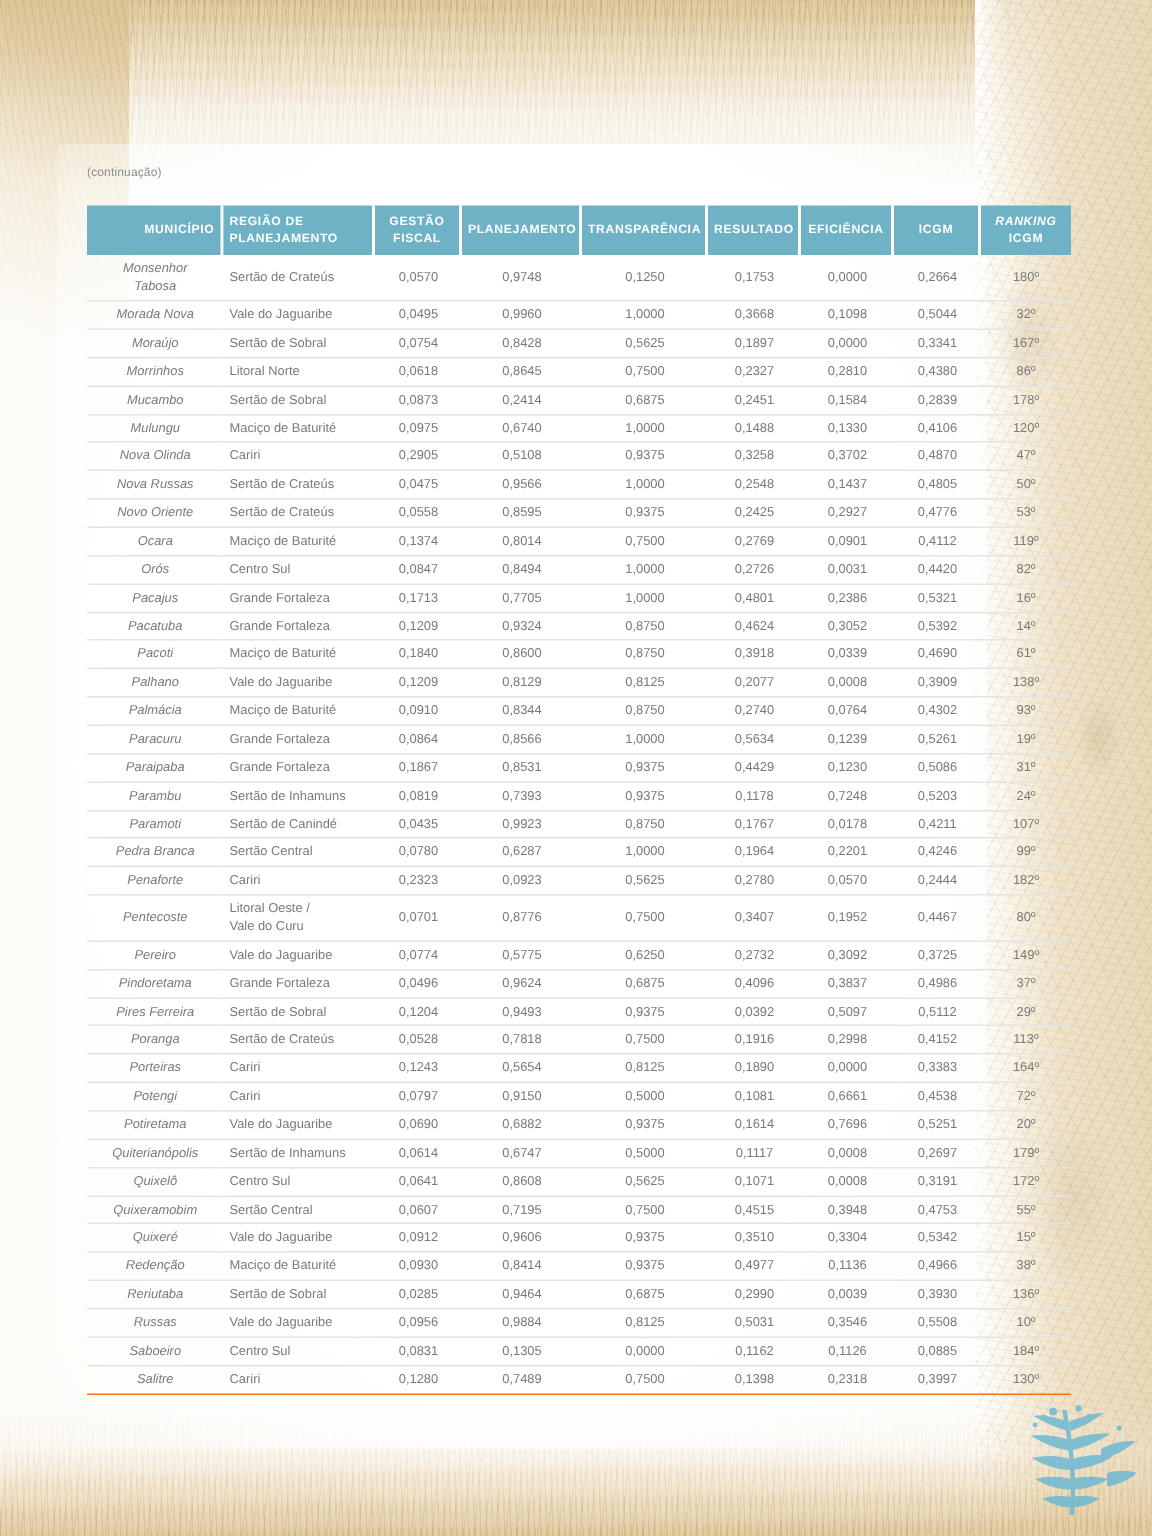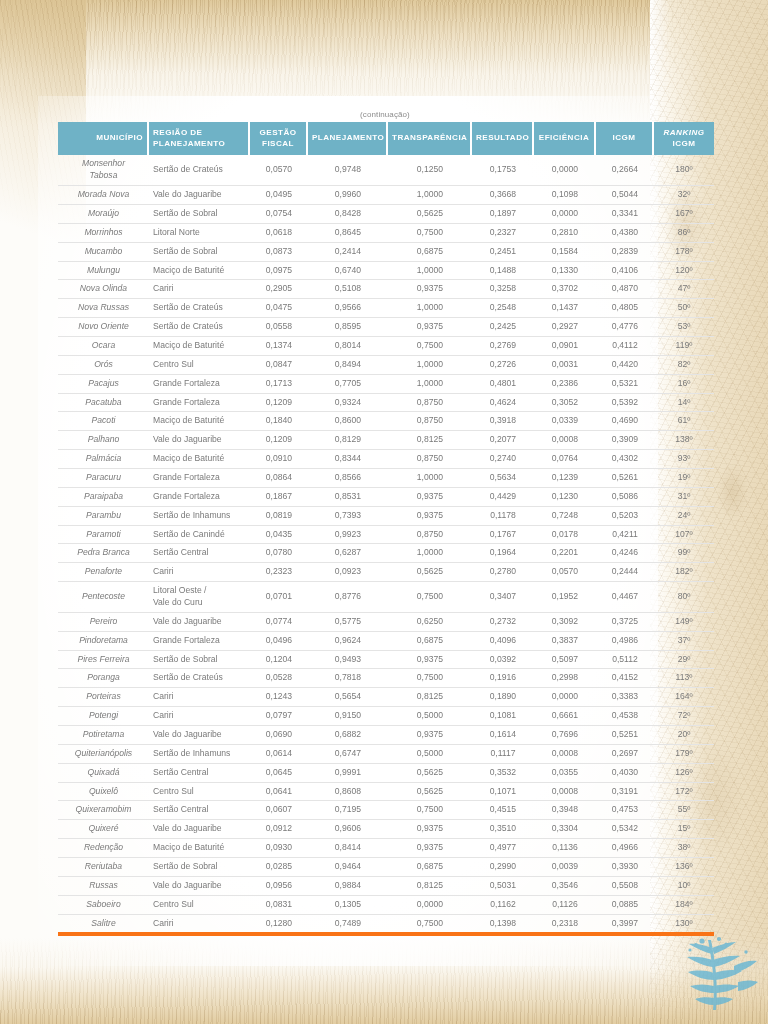--- a/index.html
+++ b/index.html
@@ -127,26 +127,26 @@
 
   
   .table-wrap {
     position: absolute;
     left: 58px;
     top: 110px;
     width: 656px;
   }
 
   .continuation {
-    text-align: center;
+    text-align: left;
     font-size: 8px;
     color: #8d8d8d;
     letter-spacing: .1px;
     padding-right: 2px;
-    margin-bottom: 3px;
+    margin-bottom: 18px;
     font-family: "Liberation Sans", sans-serif;
   }
 
   table.icgm {
     width: 656px;
     border-collapse: separate;
     border-spacing: 0;
     table-layout: fixed;
   }
 
@@ -179,21 +179,21 @@
     font-size: 8.6px;
     color: #7a7a7a;
     line-height: 1.38;
     padding: 3px 4px;
     border-bottom: 1px solid #e4e4e4;
     vertical-align: middle;
     height: 16px;
     box-sizing: border-box;
     font-family: "Liberation Sans", sans-serif;
   }
-  table.icgm tbody tr:last-child td { border-bottom: 4px solid #f97316; }
+  table.icgm tbody tr:last-child td { border-bottom: 1px solid #f97316; }
 
   td.c-mun { text-align: center; padding-left: 9px; font-style: italic; }
   td.c-reg { text-align: left; padding-left: 8px; }
   td.c-num { text-align: center; }
   td.c-rank{ text-align: center; }
 
   .twoline { white-space: pre-line; }
 </style>
 </head>
 <body>
@@ -605,31 +605,20 @@
             <td class="c-reg">Sertão de Inhamuns</td>
             <td class="c-num">0,0614</td>
             <td class="c-num">0,6747</td>
             <td class="c-num">0,5000</td>
             <td class="c-num">0,1117</td>
             <td class="c-num">0,0008</td>
             <td class="c-num">0,2697</td>
             <td class="c-rank">179º</td>
           </tr>
           <tr>
-            <td class="c-mun">Quixadá</td>
-            <td class="c-reg">Sertão Central</td>
-            <td class="c-num">0,0645</td>
-            <td class="c-num">0,9991</td>
-            <td class="c-num">0,5625</td>
-            <td class="c-num">0,3532</td>
-            <td class="c-num">0,0355</td>
-            <td class="c-num">0,4030</td>
-            <td class="c-rank">126º</td>
-          </tr>
-          <tr>
             <td class="c-mun">Quixelô</td>
             <td class="c-reg">Centro Sul</td>
             <td class="c-num">0,0641</td>
             <td class="c-num">0,8608</td>
             <td class="c-num">0,5625</td>
             <td class="c-num">0,1071</td>
             <td class="c-num">0,0008</td>
             <td class="c-num">0,3191</td>
             <td class="c-rank">172º</td>
           </tr>

